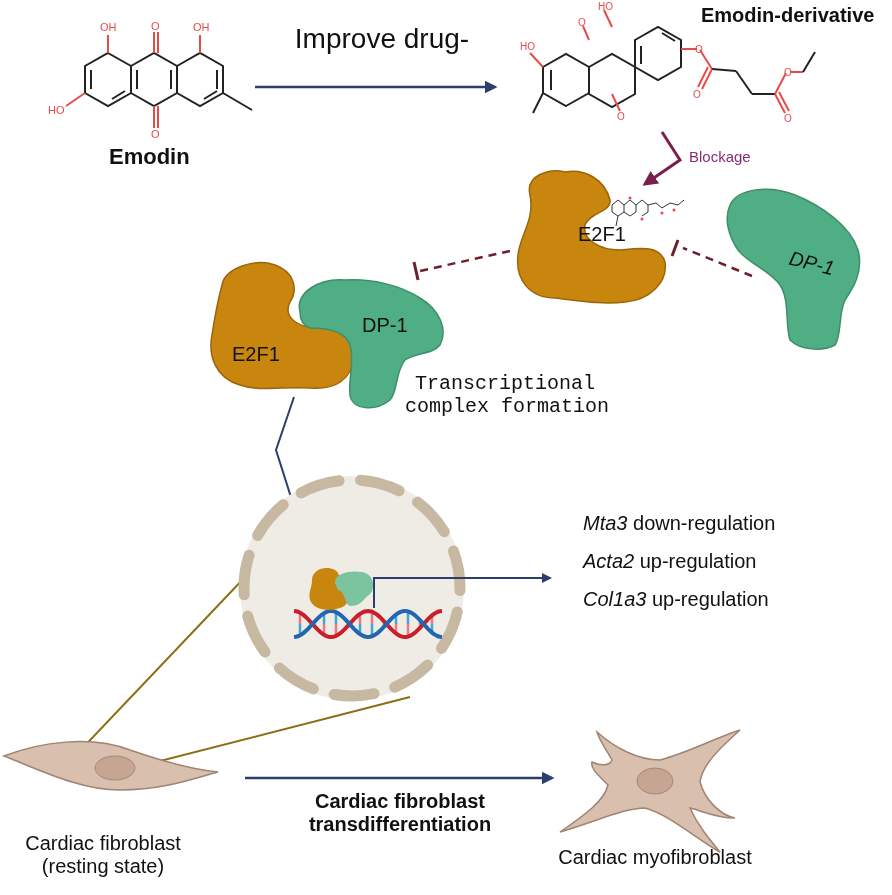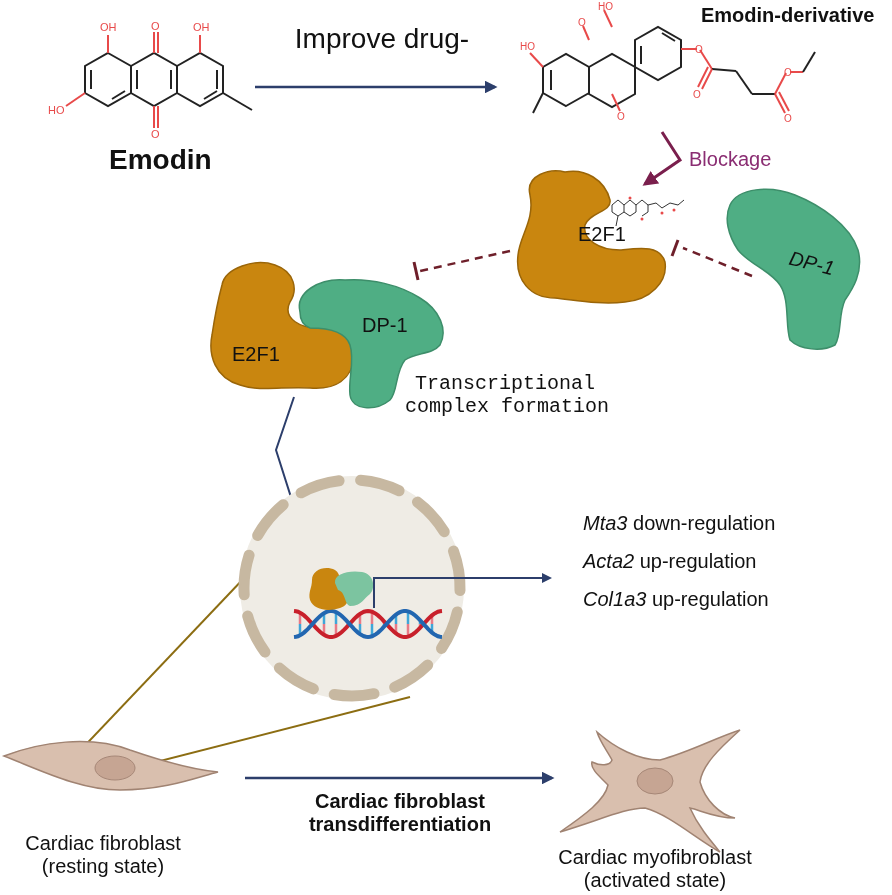--- a/index.html
+++ b/index.html
@@ -2,21 +2,21 @@
 <html><head>
 <meta charset="utf-8">
 <style>
   html, body { margin: 0; padding: 0; background: #ffffff; }
   body { width: 892px; height: 895px; position: relative; overflow: hidden;
          font-family: "Liberation Sans", "DejaVu Sans", sans-serif; color: #111; }
   svg#diagram { position: absolute; left: 0; top: 0; }
   .lbl { position: absolute; white-space: nowrap; line-height: 1.15; }
   .bold { font-weight: bold; }
   .center { text-align: center; }
-  .t22 { font-size: 28px; }
+  .t22 { font-size: 22px; }
   .t21 { font-size: 28px; }
   .t20 { font-size: 20px; }
   .italic { font-style: italic; }
   .purple { color: #8a2d72; }
 </style>
 </head>
 <body>
 
 <svg id="diagram" width="892" height="895" viewBox="0 0 892 895">
   <defs>
@@ -195,21 +195,21 @@
   </g>
 </svg>
 
 <div class="lbl bold t22" style="left:109px; top:144px;">Emodin</div>
 <div class="lbl bold t20" style="left:701px; top:4px;">Emodin-derivative</div>
 
 <div class="lbl center t21" style="left:287px; top:23px; width:190px;">
   <div>Improve drug-</div>
 </div>
 
-<div class="lbl purple" style="left:689px; top:148px; font-size:20px;">Blockage</div>
+<div class="lbl purple" style="left:689px; top:148px; font-size:15px;">Blockage</div>
 
 <div class="lbl t20" style="left:578px; top:223px;">E2F1</div>
 <div class="lbl t20" style="left:789px; top:252px; transform:rotate(14deg); font-style:italic;">DP-1</div>
 <div class="lbl t20" style="left:232px; top:343px;">E2F1</div>
 <div class="lbl t20" style="left:362px; top:314px;">DP-1</div>
 
 <div class="lbl center t20" style="left:405px; top:372px; width:200px;font-family:Liberation Mono, monospace;">
   <div>Transcriptional</div>
   <div>complex formation</div>
 </div>
@@ -225,14 +225,13 @@
   <div>transdifferentiation</div>
 </div>
 
 <div class="lbl center t20" style="left:0px; top:832px; width:206px;">
   <div>Cardiac fibroblast</div>
   <div>(resting state)</div>
 </div>
 
 <div class="lbl center t20" style="left:520px; top:846px; width:270px;">
   <div>Cardiac myofibroblast</div>
-  <div>(activated state)</div>
 </div>
 
 </body></html>

